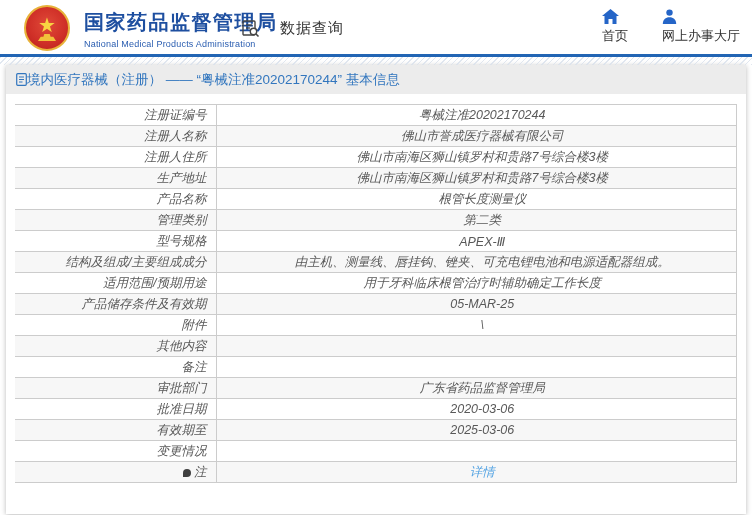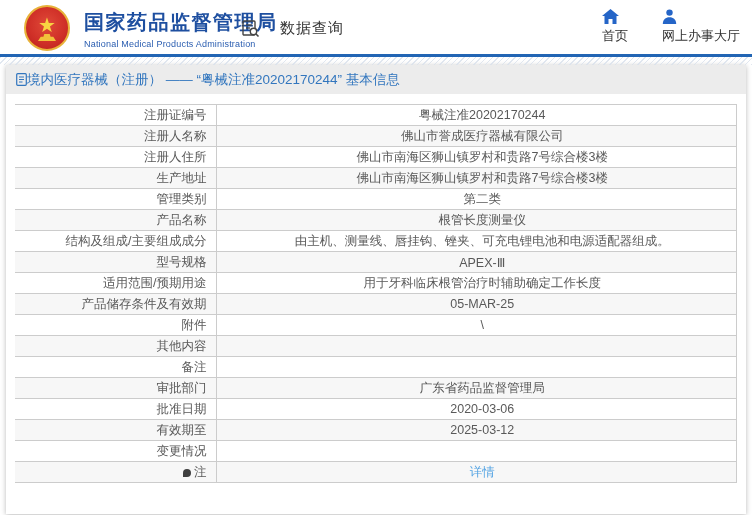--- a/index.html
+++ b/index.html
@@ -31,21 +31,21 @@
   .panel { margin:0 6px; background:#fff; min-height:449px; box-shadow:0 1px 5px rgba(0,0,0,.28); }
   .title-bar { height:29px; background:#ececec; display:flex; align-items:center; padding:0 10px;
     color:#3276be; font-size:13.5px; }
 
   
   table.info { border-collapse:collapse; width:calc(100% - 18px); margin:10px 9px 0 9px;
     border-top:1px solid #ccc; table-layout:fixed; }
   table.info tr { height:21px; }
   table.info tr:nth-child(even) { background:#f7f7f7; }
   table.info th, table.info td { border-bottom:1px solid #ccc; font-weight:normal;
-    font-size:12.5px; color:#595959; vertical-align:middle; overflow:hidden; white-space:nowrap; }
+    font-size:12.5px; color:#595959; vertical-align:middle; overflow:hidden; white-space:nowrap;font-style:italic; }
   table.info th { width:201px; text-align:right; padding-right:9px; }
   table.info td { border-left:1px solid #ccc; border-right:1px solid #ccc; padding-left:12px; text-align:center; }
   a.details { color:#53a3e3; text-decoration:none; cursor:pointer; }
   .note-balloon { display:inline-block; width:8px; height:8px; background:#3f3f3f;
     border-radius:50% 50% 50% 0; margin-right:3px; vertical-align:-1px; }
   svg { display:block; }
 </style>
 </head>
 <body>
 
@@ -118,34 +118,34 @@
         </tr>
       <tr>
           <th>注册人住所</th>
           <td>佛山市南海区狮山镇罗村和贵路7号综合楼3楼</td>
         </tr>
       <tr>
           <th>生产地址</th>
           <td>佛山市南海区狮山镇罗村和贵路7号综合楼3楼</td>
         </tr>
       <tr>
+          <th>产品名称</th>
+          <td>根管长度测量仪</td>
+        </tr>
+      <tr>
           <th>管理类别</th>
           <td>第二类</td>
         </tr>
       <tr>
-          <th>产品名称</th>
-          <td>根管长度测量仪</td>
+          <th>型号规格</th>
+          <td>APEX-Ⅲ</td>
         </tr>
       <tr>
           <th>结构及组成/主要组成成分</th>
           <td>由主机、测量线、唇挂钩、锉夹、可充电锂电池和电源适配器组成。</td>
-        </tr>
-      <tr>
-          <th>型号规格</th>
-          <td>APEX-Ⅲ</td>
         </tr>
       <tr>
           <th>适用范围/预期用途</th>
           <td>用于牙科临床根管治疗时辅助确定工作长度</td>
         </tr>
       <tr>
           <th>产品储存条件及有效期</th>
           <td>05-MAR-25</td>
         </tr>
       <tr>
@@ -163,21 +163,21 @@
       <tr>
           <th>审批部门</th>
           <td>广东省药品监督管理局</td>
         </tr>
       <tr>
           <th>批准日期</th>
           <td>2020-03-06</td>
         </tr>
       <tr>
           <th>有效期至</th>
-          <td>2025-03-12</td>
+          <td>2025-03-06</td>
         </tr>
       <tr>
           <th>变更情况</th>
           <td></td>
         </tr>
       <tr>
         <th><span class="note-balloon"></span><span>注</span></th>
         <td><a class="details">详情</a></td>
       </tr>
     </tbody>

